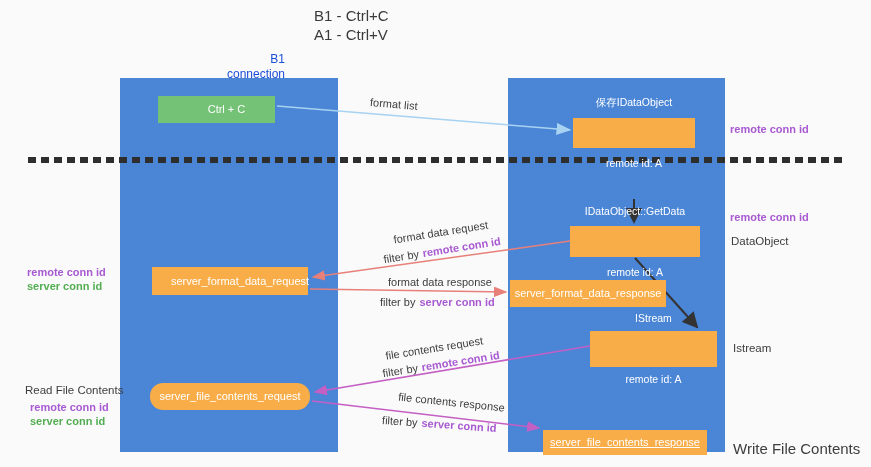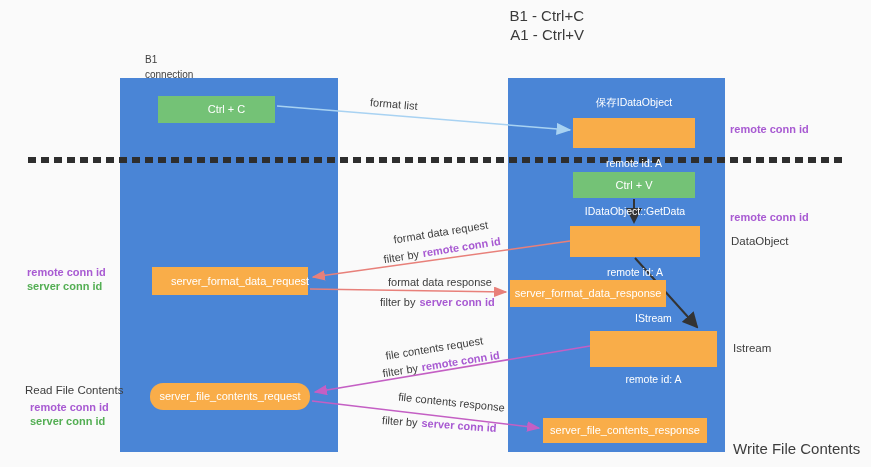--- a/index.html
+++ b/index.html
@@ -7,22 +7,22 @@
     --salmon:#e8807a; --magenta:#c45fc4; --lightblue:#a8d2f2;
     --purple:#a85ad2; --greentxt:#53ae53; --dark:#3d3d3d;
   }
   *{margin:0;padding:0;box-sizing:border-box;}
   html,body{background:#fafafa;}
   #stage{
     position:relative;width:871px;height:467px;background:#fafafa;
     font-family:"Liberation Sans",sans-serif;color:var(--dark);overflow:hidden;
   }
   .abs{position:absolute;}
-  .title{left:324px;top:6px;width:260px;text-align:right;font-size:15px;line-height:19px;color:#3a3a3a;}
-  .lane-header{text-align:left;font-size:10px;line-height:15px;color:#404040;}
+  .title{left:314px;top:6px;width:260px;text-align:left;font-size:15px;line-height:19px;color:#3a3a3a;}
+  .lane-header{text-align:right;font-size:12px;line-height:15px;color:#1d4ed8;}
   .lane{background:var(--blue);}
   .node{display:flex;flex-direction:column;align-items:center;justify-content:center;
         color:#fff;font-size:11px;line-height:13px;text-align:center;white-space:nowrap;}
   .node.green{background:var(--green-node);}
   .node.orange{background:var(--orange);gap:48px;}
   .node .l2{font-size:10.5px;}
   .lbl{font-size:11px;color:var(--dark);white-space:nowrap;}
   .b-purple{color:var(--purple);font-weight:bold;}
   .b-green{color:var(--greentxt);font-weight:bold;}
   .val{margin-left:4px;}
@@ -79,23 +79,20 @@
 
   <div class="abs node green" style="left:158px;top:96px;width:117px;height:27px;padding-left:20px;">
     <span>Ctrl + C</span>
   </div>
 
   <div class="abs node orange" style="left:573px;top:118px;width:122px;height:30px;">
     <span class="l2">保存IDataObject</span>
     <span class="l2">remote id: A</span>
   </div>
 
-  <div class="abs node green" style="left:573px;top:172px;width:122px;height:26px;">
-    <span>Ctrl + V</span>
-  </div>
 
   <div class="abs node orange" style="left:570px;top:226px;width:130px;height:31px;justify-content:center;">
     <span class="l2">IDataObject::GetData</span>
     <span class="l2">remote id: A</span>
   </div>
 
   <div class="abs node orange" style="left:152px;top:267px;width:156px;height:28px;padding-left:20px;">
     <span>server_format_data_request</span>
   </div>
 
@@ -105,21 +102,21 @@
 
   <div class="abs node orange" style="left:590px;top:331px;width:127px;height:36px;">
     <span class="l2">IStream</span>
     <span class="l2">remote id: A</span>
   </div>
 
   <div class="abs node orange" style="left:150px;top:383px;width:160px;height:27px;border-radius:13px;">
     <span>server_file_contents_request</span>
   </div>
 
-  <div class="abs node orange" style="left:543px;top:418px;width:164px;height:25px;">
+  <div class="abs node orange" style="left:543px;top:430px;width:164px;height:25px;text-decoration:underline;">
     <span>server_file_contents_response</span>
   </div>
 
   <div class="abs lbl b-purple" style="left:730px;top:123px;">remote conn id</div>
   <div class="abs lbl b-purple" style="left:730px;top:211px;">remote conn id</div>
   <div class="abs lbl" style="left:731px;top:235px;font-size:11.5px;">DataObject</div>
   <div class="abs lbl" style="left:733px;top:342px;font-size:11.5px;">Istream</div>
   <div class="abs lbl" style="left:733px;top:416px;font-size:15px;margin-top:24px;">Write File Contents</div>
 
   <div class="abs lbl b-purple" style="left:27px;top:266px;">remote conn id</div>

